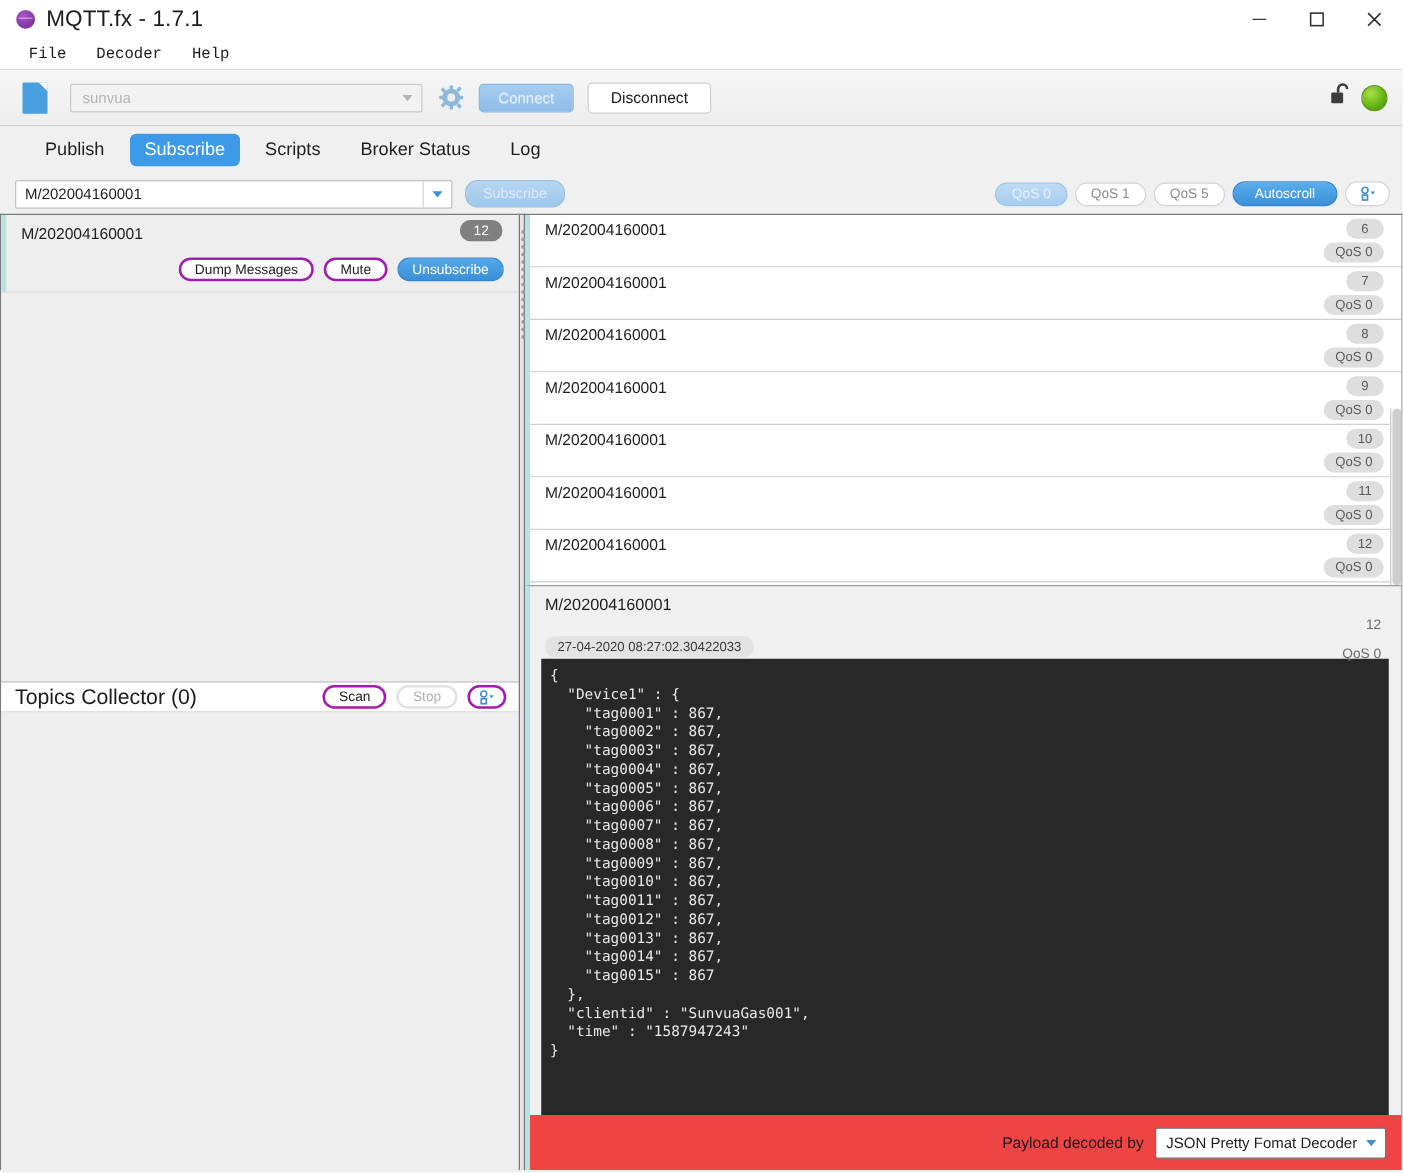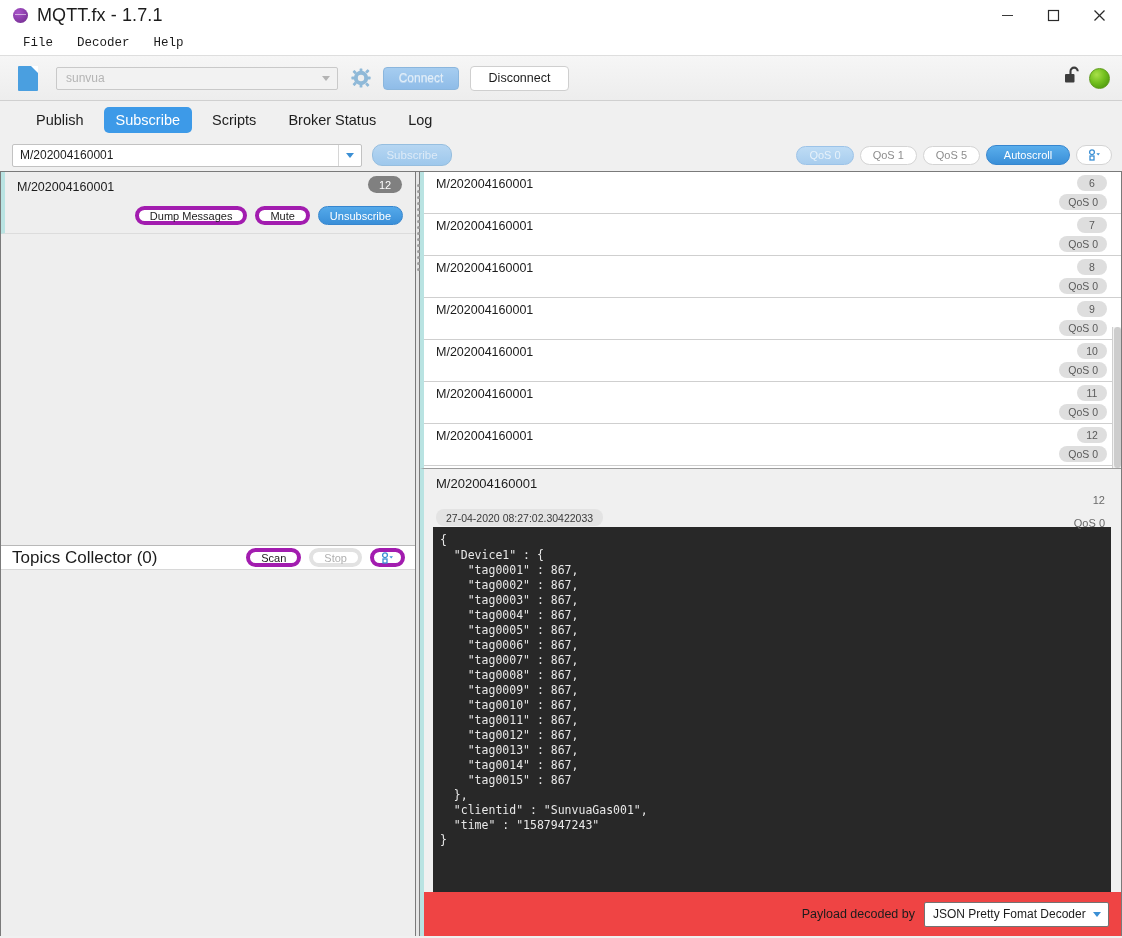--- a/index.html
+++ b/index.html
@@ -329,21 +329,21 @@
     align-items: center;
     gap: 8px;
   }
   .mini-btn {
     height: 19px;
     border-radius: 10px;
     font-size: 11px;
     display: flex; align-items: center; justify-content: center;
     padding: 0 11px;
     background: #ffffff;
-    border: 4px solid #a21caf;
+    border: 2px solid #a21caf;
     color: #1c1c1c;
     white-space: nowrap;
   }
   .mini-btn.primary {
     background: linear-gradient(to bottom, #54a9ea 0%, #3a8fd8 100%);
     border: 1px solid #3686cf;
     color: #ffffff;
   }
   .collector-header {
     height: 25px;

